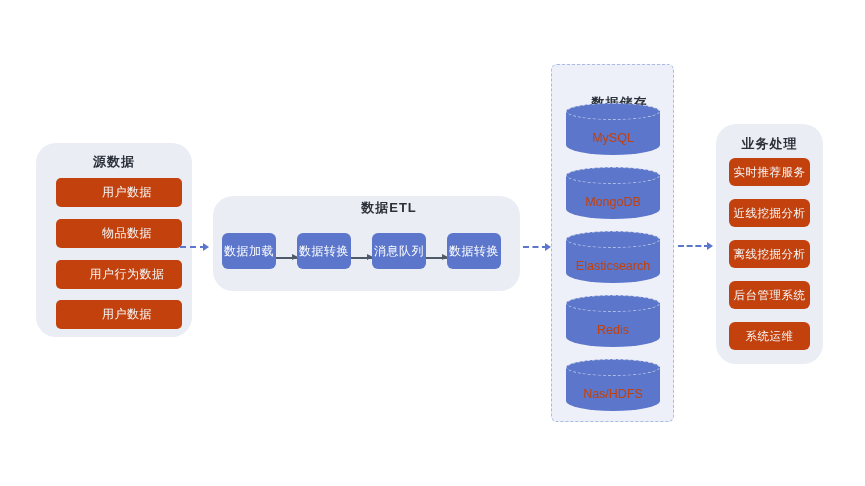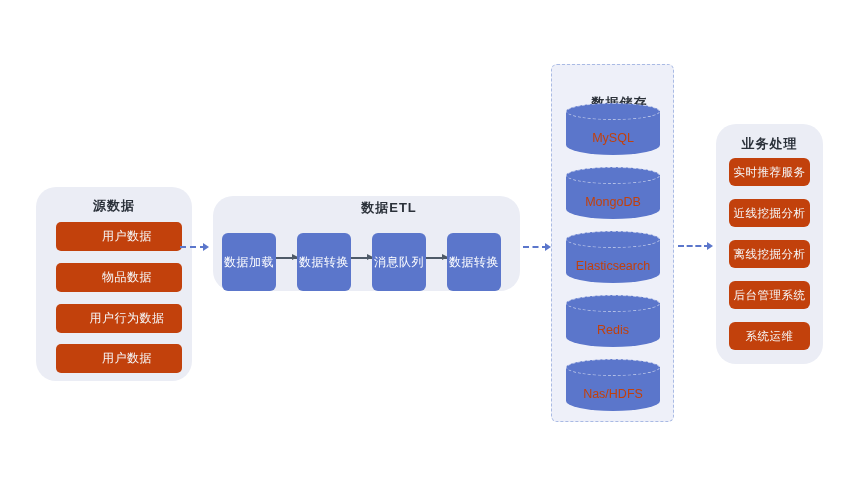--- a/index.html
+++ b/index.html
@@ -1,38 +1,38 @@
 <!DOCTYPE html>
 <html><head>
 <meta charset="utf-8">
 <style>
   html,body{margin:0;padding:0;background:#fff;}
   body{font-family:"Liberation Sans","DejaVu Sans",sans-serif;}
   .canvas{position:relative;width:865px;height:486px;background:#ffffff;overflow:hidden;}
 
   
   .panel{position:absolute;background:#ebedf5;border-radius:20px;}
-  .panel-source{left:36px;top:143px;width:156px;height:194px;margin-top:44px;}
+  .panel-source{left:36px;top:143px;width:156px;height:194px;}
   .panel-etl{left:213px;top:196px;width:307px;height:95px;}
   .panel-storage{left:551px;top:64px;width:123px;height:358px;background:#eef0f9;border:1px dashed #a9bae4;border-radius:6px;box-sizing:border-box;}
   .panel-business{left:716px;top:124px;width:107px;height:240px;}
 
   .panel-title{position:absolute;left:0;right:0;text-align:center;font-size:13px;font-weight:bold;color:#2b313a;letter-spacing:1px;}
   .t-source{top:10px;}
   .t-etl{top:3px;margin-left:45px;}
   .t-storage{top:29px;padding-left:14px;}
   .t-business{top:11px;}
 
   
   .gnode{position:absolute;background:#c2410c;border-radius:5px;color:#f6f9fb;display:flex;align-items:center;justify-content:center;font-size:12px;letter-spacing:0.5px;}
   .panel-source .gnode{left:20px;width:110px;height:29px;padding-left:16px;}
   .panel-business .gnode{left:13px;width:81px;height:28px;border-radius:6px;font-size:11.5px;}
 
   
-  .bnode{position:absolute;top:37px;width:54px;height:58px;background:#5b76cb;border-radius:6px;color:#ffffff;display:flex;align-items:center;justify-content:center;font-size:12px;text-align:center;line-height:1.2;letter-spacing:0.5px;}
+  .bnode{position:absolute;top:37px;width:54px;height:36px;background:#5b76cb;border-radius:6px;color:#ffffff;display:flex;align-items:center;justify-content:center;font-size:12px;text-align:center;line-height:1.2;letter-spacing:0.5px;}
 
   
   .flow-arrow{position:absolute;top:61px;width:21px;height:1.5px;background:#4e5a68;}
   .flow-arrow::after{content:'';position:absolute;right:-1px;top:-3px;width:0;height:0;border-left:6px solid #4e5a68;border-top:3.5px solid transparent;border-bottom:3.5px solid transparent;}
 
   
   .dash-arrow{position:absolute;height:0;border-top:2px dashed #5b76cb;}
   .dash-arrow::after{content:'';position:absolute;right:-3px;top:-5px;width:0;height:0;border-left:6px solid #5b76cb;border-top:4px solid transparent;border-bottom:4px solid transparent;}
   .da1{left:180px;top:246px;width:26px;}
   .da2{left:523px;top:246px;width:25px;}

